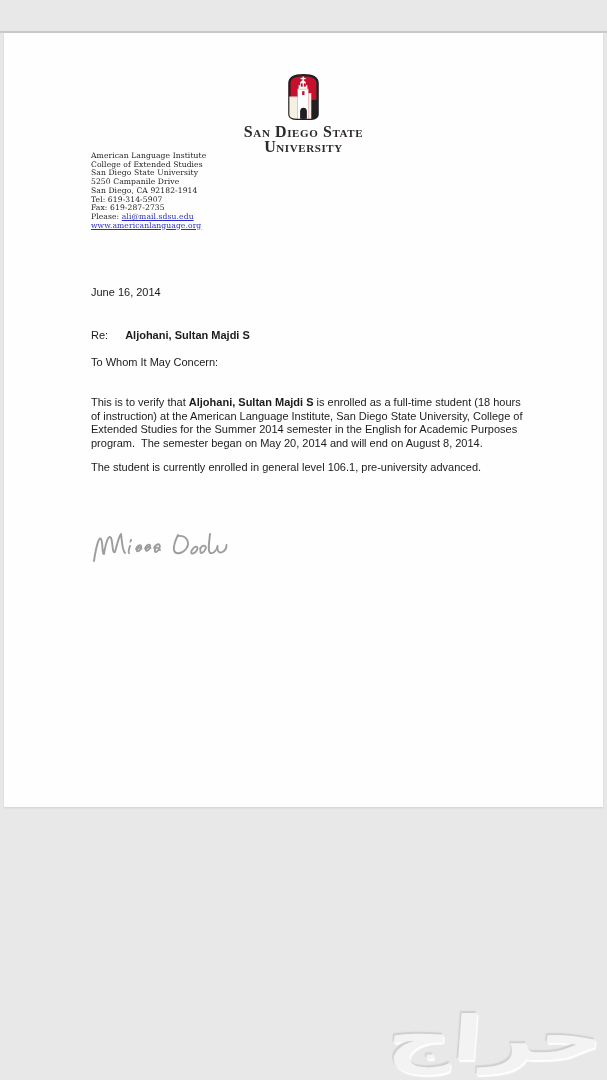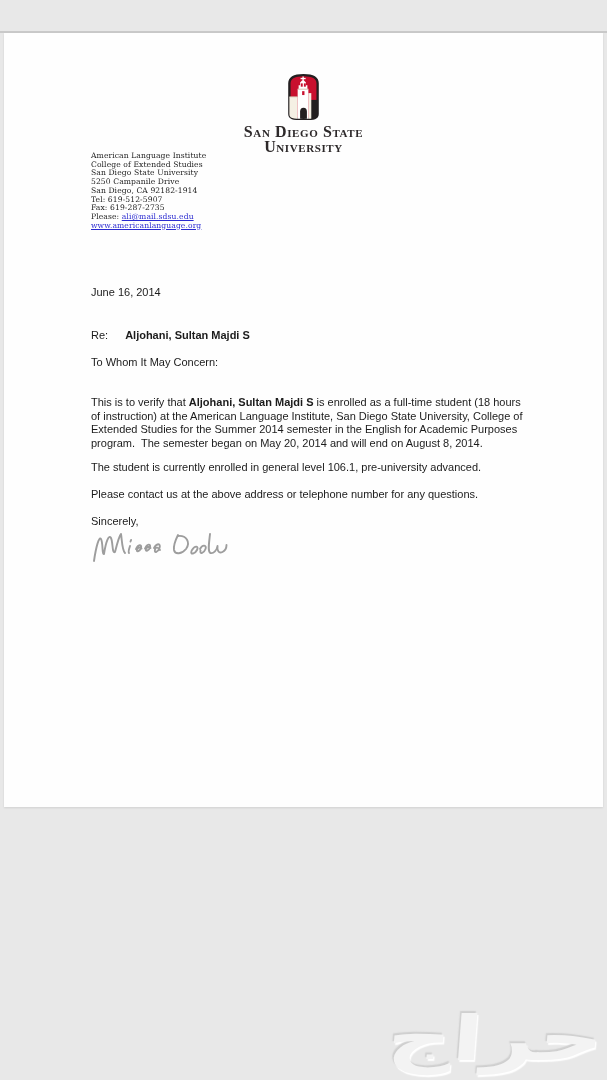--- a/index.html
+++ b/index.html
@@ -128,39 +128,37 @@
       <div class="logo-text-1">San Diego State</div>
       <div class="logo-text-2">University</div>
     </div>
 
     <div class="sender-block">
       <div>American Language Institute</div>
       <div>College of Extended Studies</div>
       <div>San Diego State University</div>
       <div>5250 Campanile Drive</div>
       <div>San Diego, CA  92182-1914</div>
-      <div>Tel: 619-512-5907</div>
+      <div>Tel: 619-314-5907</div>
       <div>Fax: 619-287-2735</div>
       <div><span>Please: </span><span class="sender-link">ali@mail.sdsu.edu</span></div>
       <div><span class="sender-link">www.americanlanguage.org</span></div>
     </div>
 
     <div class="body-text t-date">June 16, 2014</div>
 
     <div class="body-text t-re"><span>Re:</span><span class="bold re-name">Aljohani, Sultan Majdi S</span></div>
 
     <div class="body-text t-salut">To Whom It May Concern:</div>
 
     <div class="body-text t-p1"><span>This is to verify that </span><span class="bold">Aljohani, Sultan Majdi S</span><span> is enrolled as a full-time student (18 hours of instruction) at the American Language Institute, San Diego State University, College of Extended Studies for the Summer 2014 semester in the English for Academic Purposes program.  The semester began on May 20, 2014 and will end on August 8, 2014.</span></div>
 
     <div class="body-text t-p2">The student is currently enrolled in general level 106.1, pre-university advanced.</div>
 
-    <div class="body-text t-p3">Please contact us at the above address or telephone number for any questions.</div>
 
-    <div class="body-text t-close">Sincerely,</div>
 
     <svg class="signature-svg" width="165" height="44" viewBox="0 0 165 44">
       <g fill="none" stroke="#9d9d9d" stroke-width="1.9" stroke-linecap="round" stroke-linejoin="round">
 
         <path d="M6 36 C8 22 11 11 13 14 C15 17 14 30 16 29 C18 16 21 9 23 13 C25 17 24 29 27 27 C29 19 31 11 33 9 C34 15 34 25 37 28"></path>
 
         <path d="M42 21 c-1 3 -2 6 -1 7"></path>
         <path d="M42.5 16.5 l0.6 -1.6"></path>
         <path d="M48 24 c2 -5 6 -5 5 -1 c-1 3 -5 5 -4 1.5 c1 -2.5 3 -2.5 4.5 -1"></path>
         <path d="M57 23.5 c2 -5 6 -5 5 -1 c-1 3 -5 5 -4 1.5 c1 -2.5 3 -2.5 4.5 -1"></path>

